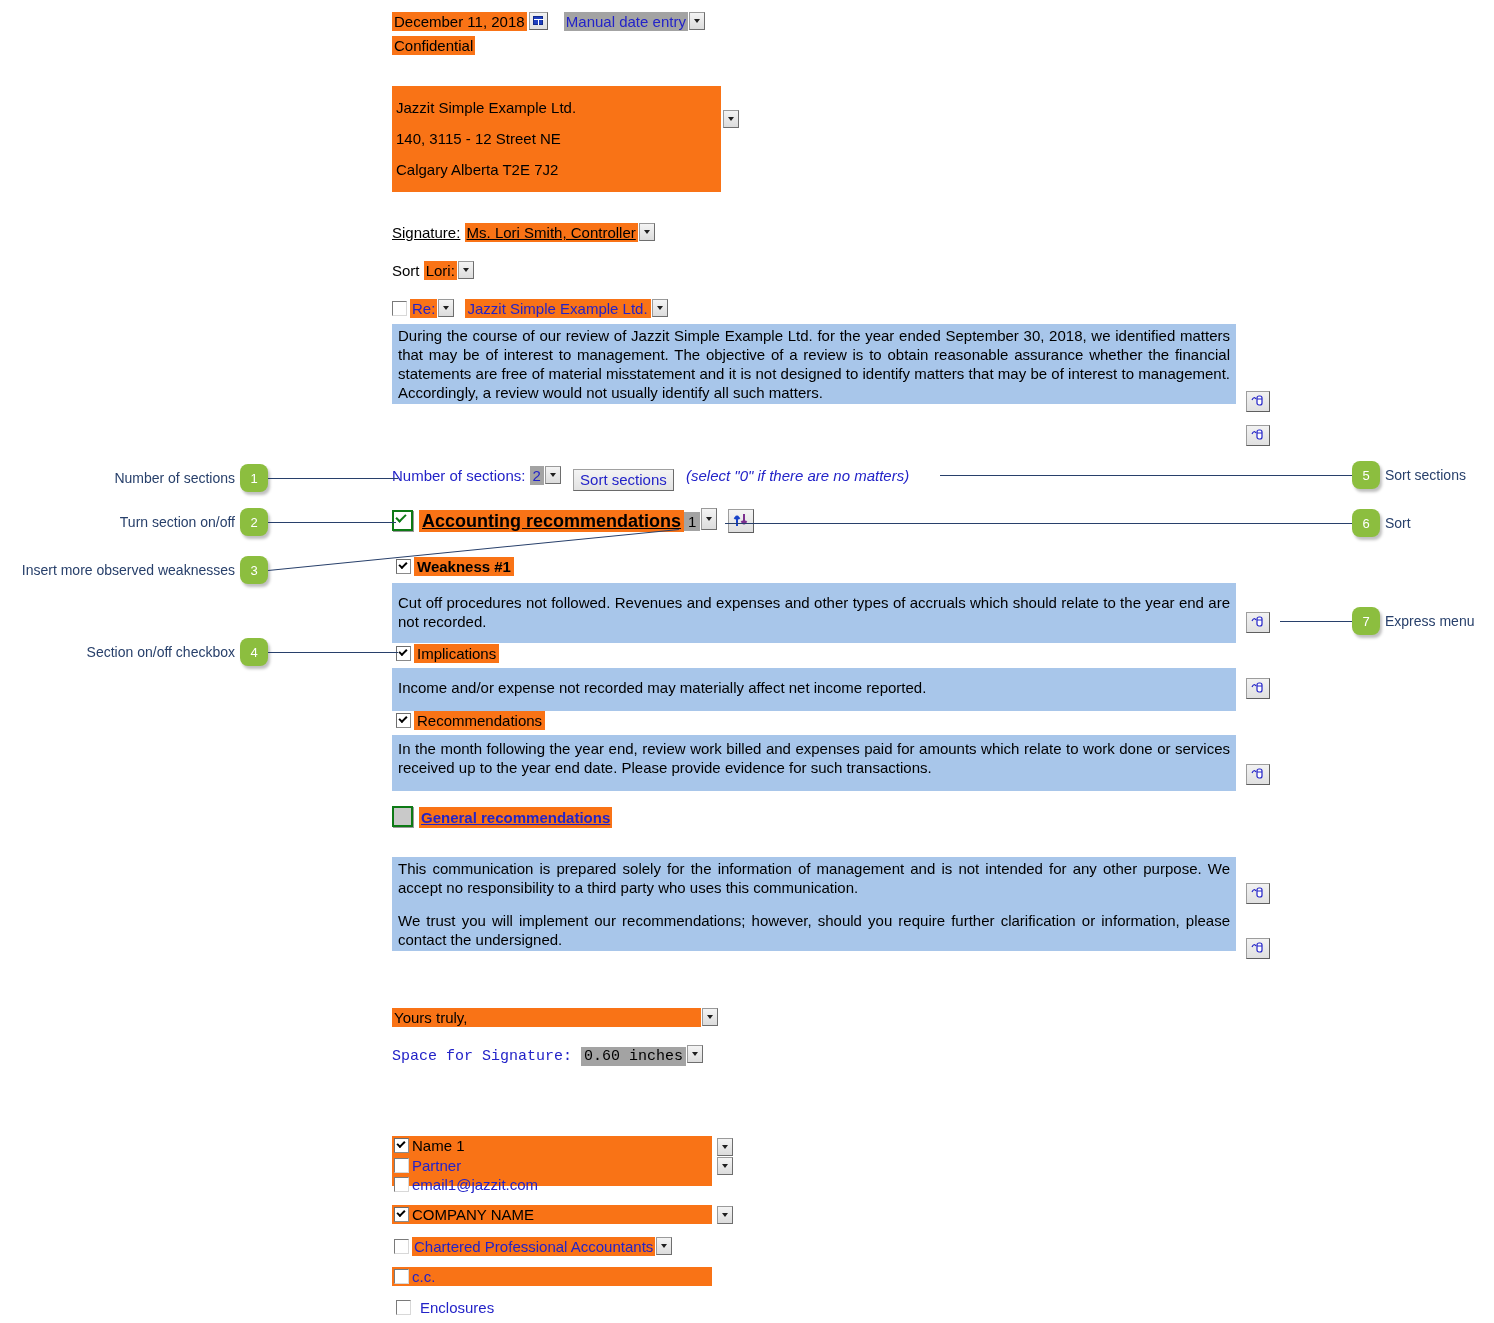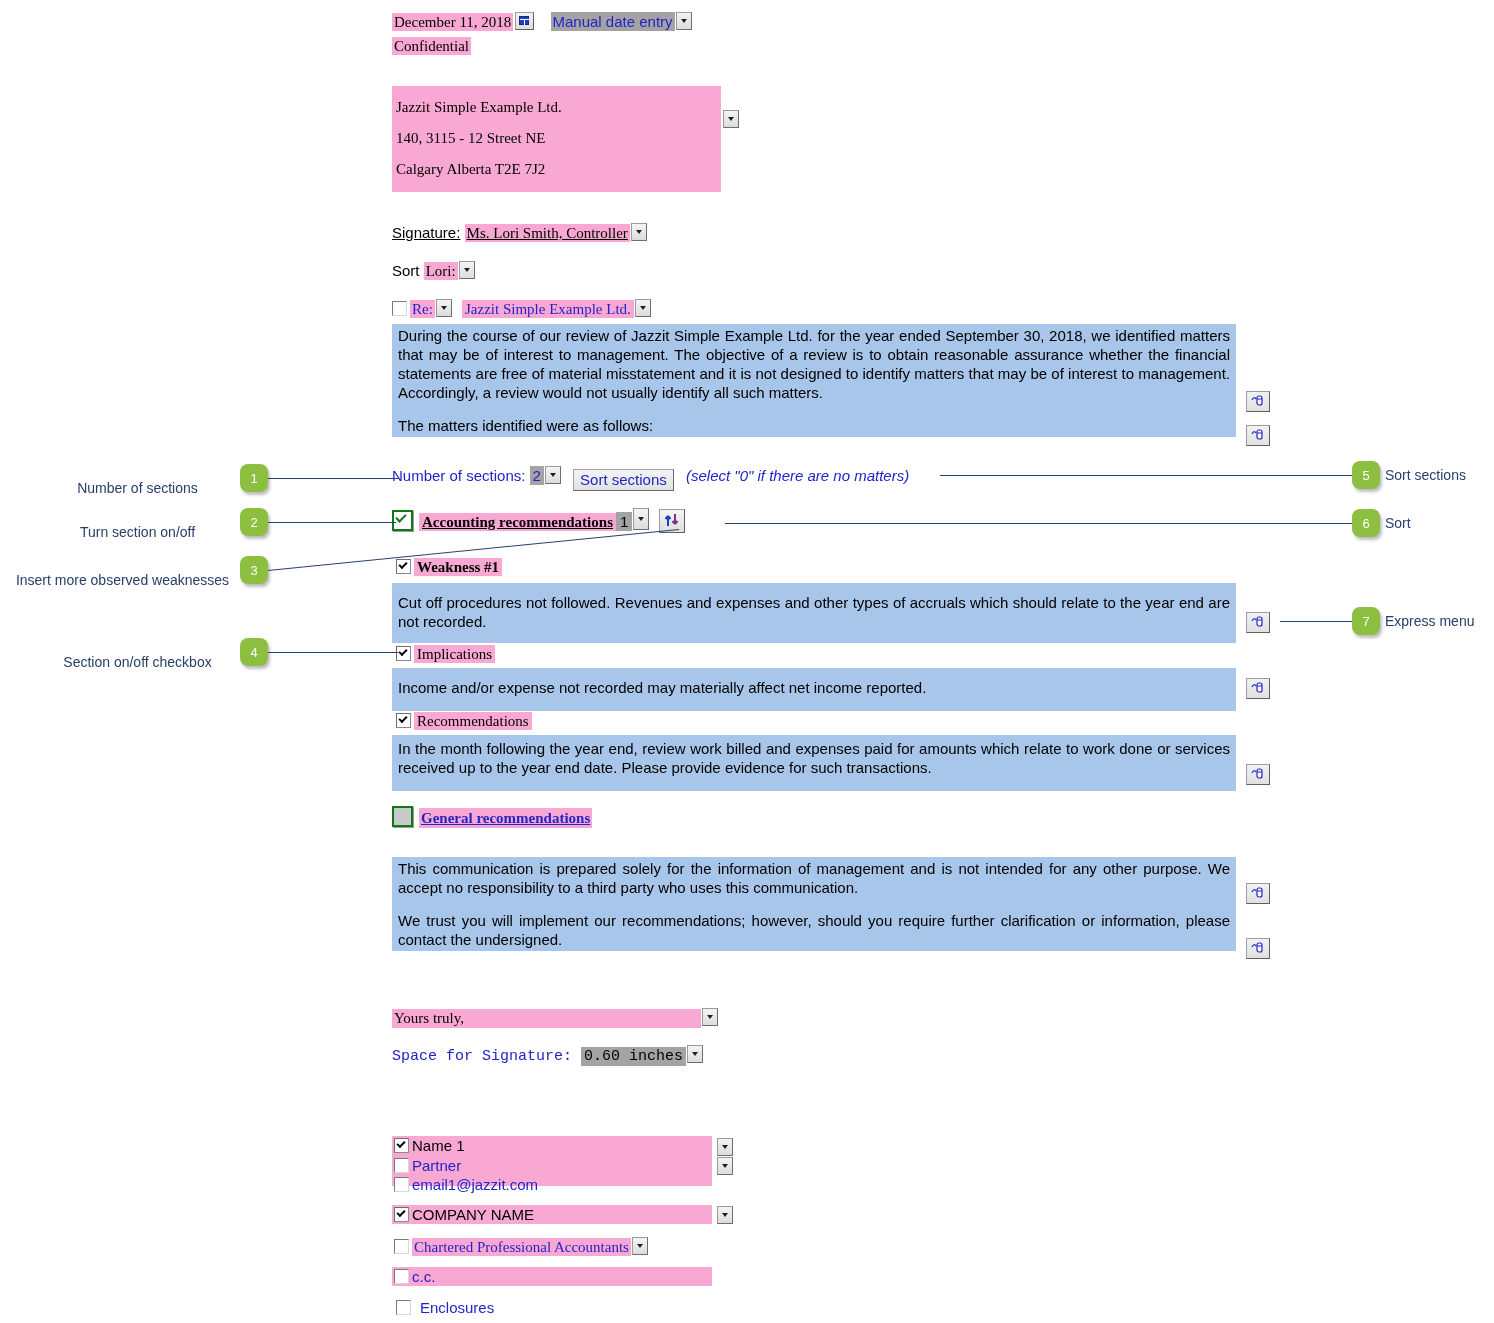--- a/index.html
+++ b/index.html
@@ -5,21 +5,21 @@
 <style>
   html,body{margin:0;padding:0;}
   body{
     width:1494px;height:1323px;background:#ffffff;position:relative;
     font-family:"Liberation Sans","DejaVu Sans",sans-serif;
     font-size:15px;color:#000;overflow:hidden;
   }
   .row{position:absolute;white-space:nowrap;}
 
   
-  .green{background:#f9a8d4;font-family:Liberation Serif, serif;}
+  .green{background:#f97316;}
   .yellow{background:#a3a3a3;}
   .blue-para{
     background:#a8c6ea;color:#000;text-align:justify;
     line-height:19px;padding:2px 6px 2px 6px;
   }
   .blue-para p{margin:0 0 14px 0;}
   .blue-para p:last-child{margin-bottom:0;}
 
   .dd{
     display:inline-block;width:14px;height:16px;vertical-align:-3px;
@@ -113,21 +113,21 @@
   .badge{
     position:absolute;width:28px;height:28px;border-radius:8px;
     background:#8cbe3f;color:#fff;font-size:13px;
     display:flex;align-items:center;justify-content:center;
     box-shadow:2px 3px 3px rgba(0,0,0,.25);
   }
   .anno-label{
     position:absolute;color:#28406b;font-size:14px;white-space:nowrap;
   }
   .anno-label.right{text-align:left;}
-  .anno-label.left{text-align:center;margin-top:10px;}
+  .anno-label.left{text-align:right;}
   .leader{position:absolute;background:#28406b;height:1px;transform-origin:0 0;}
 </style>
 </head>
 <body>
 
 <div class="row" style="left:392px;top:12px;">
   <span class="green" style="padding:1px 2px;">December 11, 2018</span><span class="calbtn"><i></i></span>
   <span class="yellow blue-txt" style="padding:1px 2px;margin-left:12px;">Manual date entry</span><span class="dd"></span>
 </div>
 <div class="row" style="left:392px;top:37px;">
@@ -151,21 +151,20 @@
   <span class="green" style="padding:1px 2px;">Lori:</span><span class="dd"></span>
 </div>
 
 <div class="row" style="left:392px;top:299px;">
   <span class="cb empty"></span><span class="green blue-txt" style="padding:1px 2px;">Re:</span><span class="dd"></span>
   <span class="green blue-txt" style="padding:1px 3px;margin-left:6px;">Jazzit Simple Example Ltd.</span><span class="dd"></span>
 </div>
 
 <div class="blue-para" style="position:absolute;left:392px;top:324px;width:832px;">
   <p>During the course of our review of Jazzit Simple Example Ltd.    for the year ended September 30, 2018, we identified matters that may be of interest to management.   The objective of a review is to obtain reasonable assurance whether the financial statements are free of material misstatement and it is not designed to identify matters that may be of interest to management.  Accordingly,  a review would not usually identify all such matters.</p>
-  <p style="text-align:left;">The matters identified were as follows:</p>
 </div>
 <div class="express" style="left:1246px;top:391px;">
   <svg width="14" height="13" viewBox="0 0 14 13">
       <path d="M1 6 Q3 2 5 5" stroke="#2323c8" fill="none" stroke-width="1.2"></path>
       <rect x="6" y="2" width="5" height="9" rx="2" fill="#fff" stroke="#2323c8" stroke-width="1.2"></rect>
       <path d="M6 5 h5" stroke="#2323c8" stroke-width="1"></path>
     </svg>
 </div>
 <div class="express" style="left:1246px;top:425px;">
   <svg width="14" height="13" viewBox="0 0 14 13">
@@ -176,21 +175,21 @@
 </div>
 
 <div class="row blue-txt" style="left:392px;top:466px;">
   <span>Number of sections:</span>
   <span class="yellow" style="padding:1px 3px;color:#2323c8;">2</span><span class="dd"></span>
   <span class="btn" style="margin-left:8px;">Sort sections</span>
   <span class="i" style="margin-left:8px;">(select "0" if there are no matters)</span>
 </div>
 
 <div class="row" style="left:392px;top:508px;">
-  <span class="cbbig checked"></span><span class="green b u" style="padding:1px 3px;font-size:15px;">Accounting recommendations</span><span class="yellow" style="padding:1px 4px;">1</span><span class="dd tall"></span>
+  <span class="cbbig checked"></span><span class="green b u" style="padding:1px 3px;font-size:18px;">Accounting recommendations</span><span class="yellow" style="padding:1px 4px;">1</span><span class="dd tall"></span>
   <span class="sortbtn">
     <svg width="18" height="16" viewBox="0 0 18 16">
       <path d="M5 14 V4 M5 4 L2.5 7 M5 4 L7.5 7" stroke="#1742c8" stroke-width="2" fill="none"></path>
       <path d="M12 2 V12 M12 12 L9.5 9 M12 12 L14.5 9" stroke="#7b2f8f" stroke-width="2" fill="none"></path>
     </svg>
   </span>
 </div>
 
 <div class="row" style="left:396px;top:558px;">
   <span class="cb checked"></span><span class="green b" style="padding:1px 3px;">Weakness #1</span>

